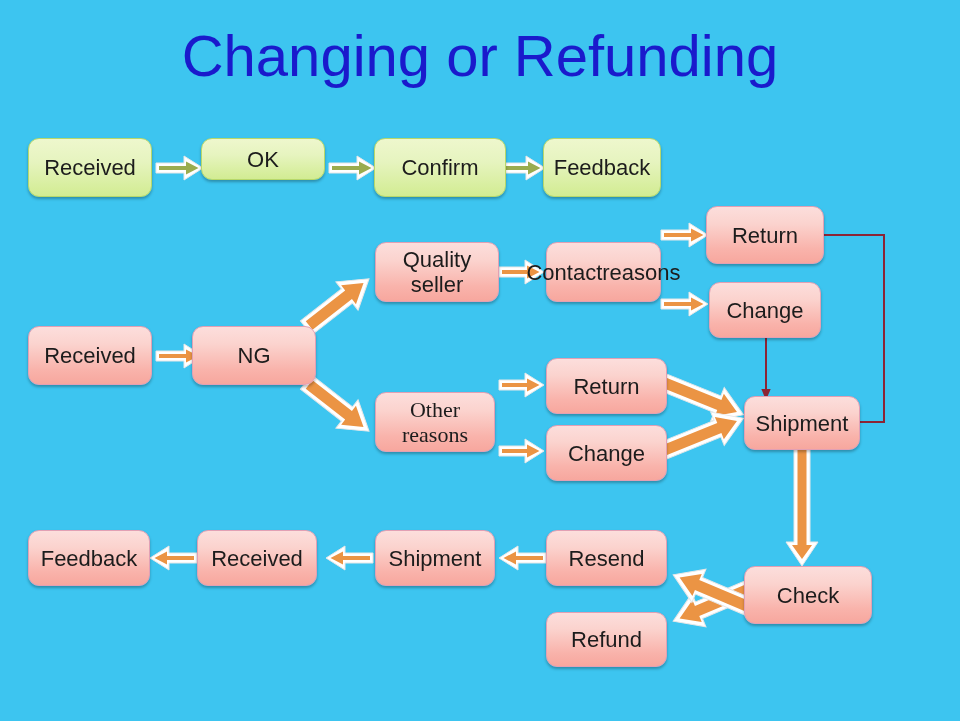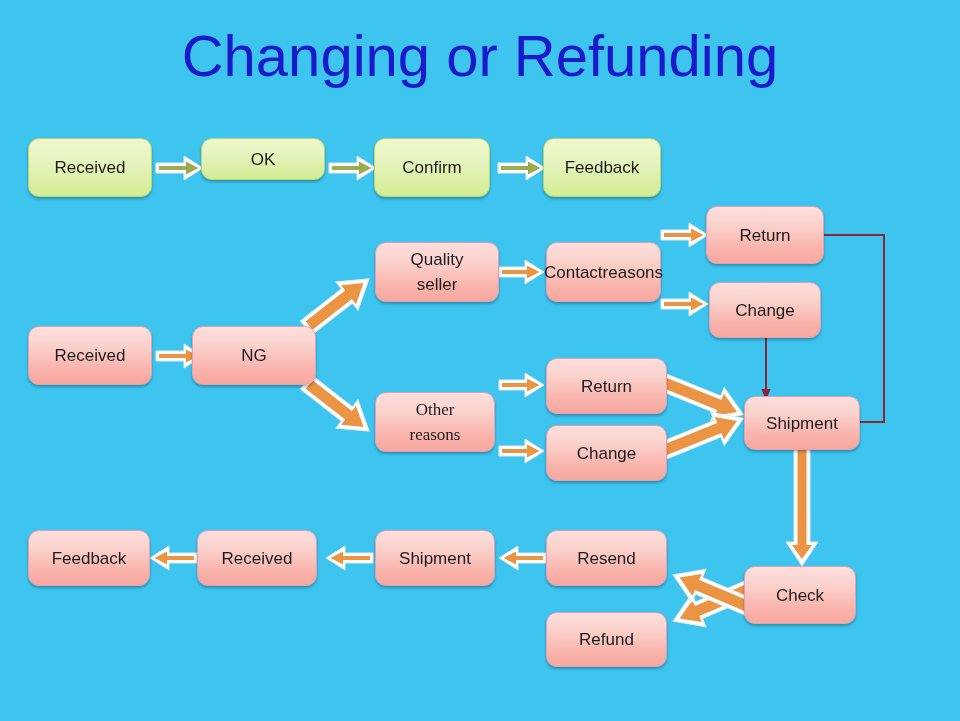--- a/index.html
+++ b/index.html
@@ -27,21 +27,21 @@
 
   
   .node{
     position:absolute;
     box-sizing:border-box;
     border-radius:11px;
     display:flex;
     align-items:center;
     justify-content:center;
     text-align:center;
-    font-size:17px;
+    font-size:22px;
     line-height:25px;
     color:#1c1c1c;
     z-index:5;
     box-shadow:0 2px 3px rgba(0,0,0,.28);
   }
   .node.pink{
     background:linear-gradient(to bottom,#fcdedc 0%,#fbd3ce 30%,#f9b3ab 75%,#f7a79e 100%);
     border:1px solid #e2a0b4;
   }
   .node.green{
@@ -80,21 +80,21 @@
     <span>OK</span>
   </div>
 
   <div class="arrow" style="left:329px;top:155px;width:48px;height:26px;">
     <svg width="48" height="26" viewBox="0 0 48 26">
       <polygon points="0,8 28,8 28,1 47,13 28,25 28,18 0,18" fill="#ffffff" stroke="#e7e7e7" stroke-width="1"></polygon>
       <polygon points="3,11 30,11 30,6.5 42.5,13 30,19.5 30,15 3,15" fill="#9aac4f"></polygon>
     </svg>
   </div>
 
-  <div class="node green" style="left:374px;top:138px;width:116px;height:59px;">
+  <div class="node green" style="left:374px;top:138px;width:132px;height:59px;">
     <span>Confirm</span>
   </div>
 
   <div class="arrow" style="left:498px;top:155px;width:48px;height:26px;">
     <svg width="48" height="26" viewBox="0 0 48 26">
       <polygon points="0,8 28,8 28,1 47,13 28,25 28,18 0,18" fill="#ffffff" stroke="#e7e7e7" stroke-width="1"></polygon>
       <polygon points="3,11 30,11 30,6.5 42.5,13 30,19.5 30,15 3,15" fill="#9aac4f"></polygon>
     </svg>
   </div>
 
@@ -237,21 +237,21 @@
     <span>Shipment</span>
   </div>
 
   <div class="arrow" style="left:784px;top:446px;width:36px;height:122px;">
     <svg width="36" height="122" viewBox="0 0 36 122">
       <polygon points="10,0 26,0 26,96 34,96 18,120 2,96 10,96" fill="#ffffff" stroke="#e7e7e7" stroke-width="1"></polygon>
       <polygon points="13.5,2 22.5,2 22.5,99 28,99 18,113 8,99 13.5,99" fill="#eb9444"></polygon>
     </svg>
   </div>
 
-  <div class="node pink" style="left:744px;top:566px;width:112px;height:58px;">
+  <div class="node pink" style="left:744px;top:566px;width:128px;height:58px;">
     <span>Check</span>
   </div>
 
   <div class="arrow" style="left:660px;top:542px;width:98px;height:58px;">
     <svg width="98" height="58" viewBox="0 0 98 58">
       <g transform="rotate(-23 96 44)">
         <polygon points="96,35 34,35 34,26 6,44 34,62 34,53 96,53" fill="#ffffff" stroke="#e7e7e7" stroke-width="1"></polygon>
         <polygon points="92,38.5 32,38.5 32,32 13,44 32,56 32,49.5 92,49.5" fill="#eb9444"></polygon>
       </g>
     </svg>

